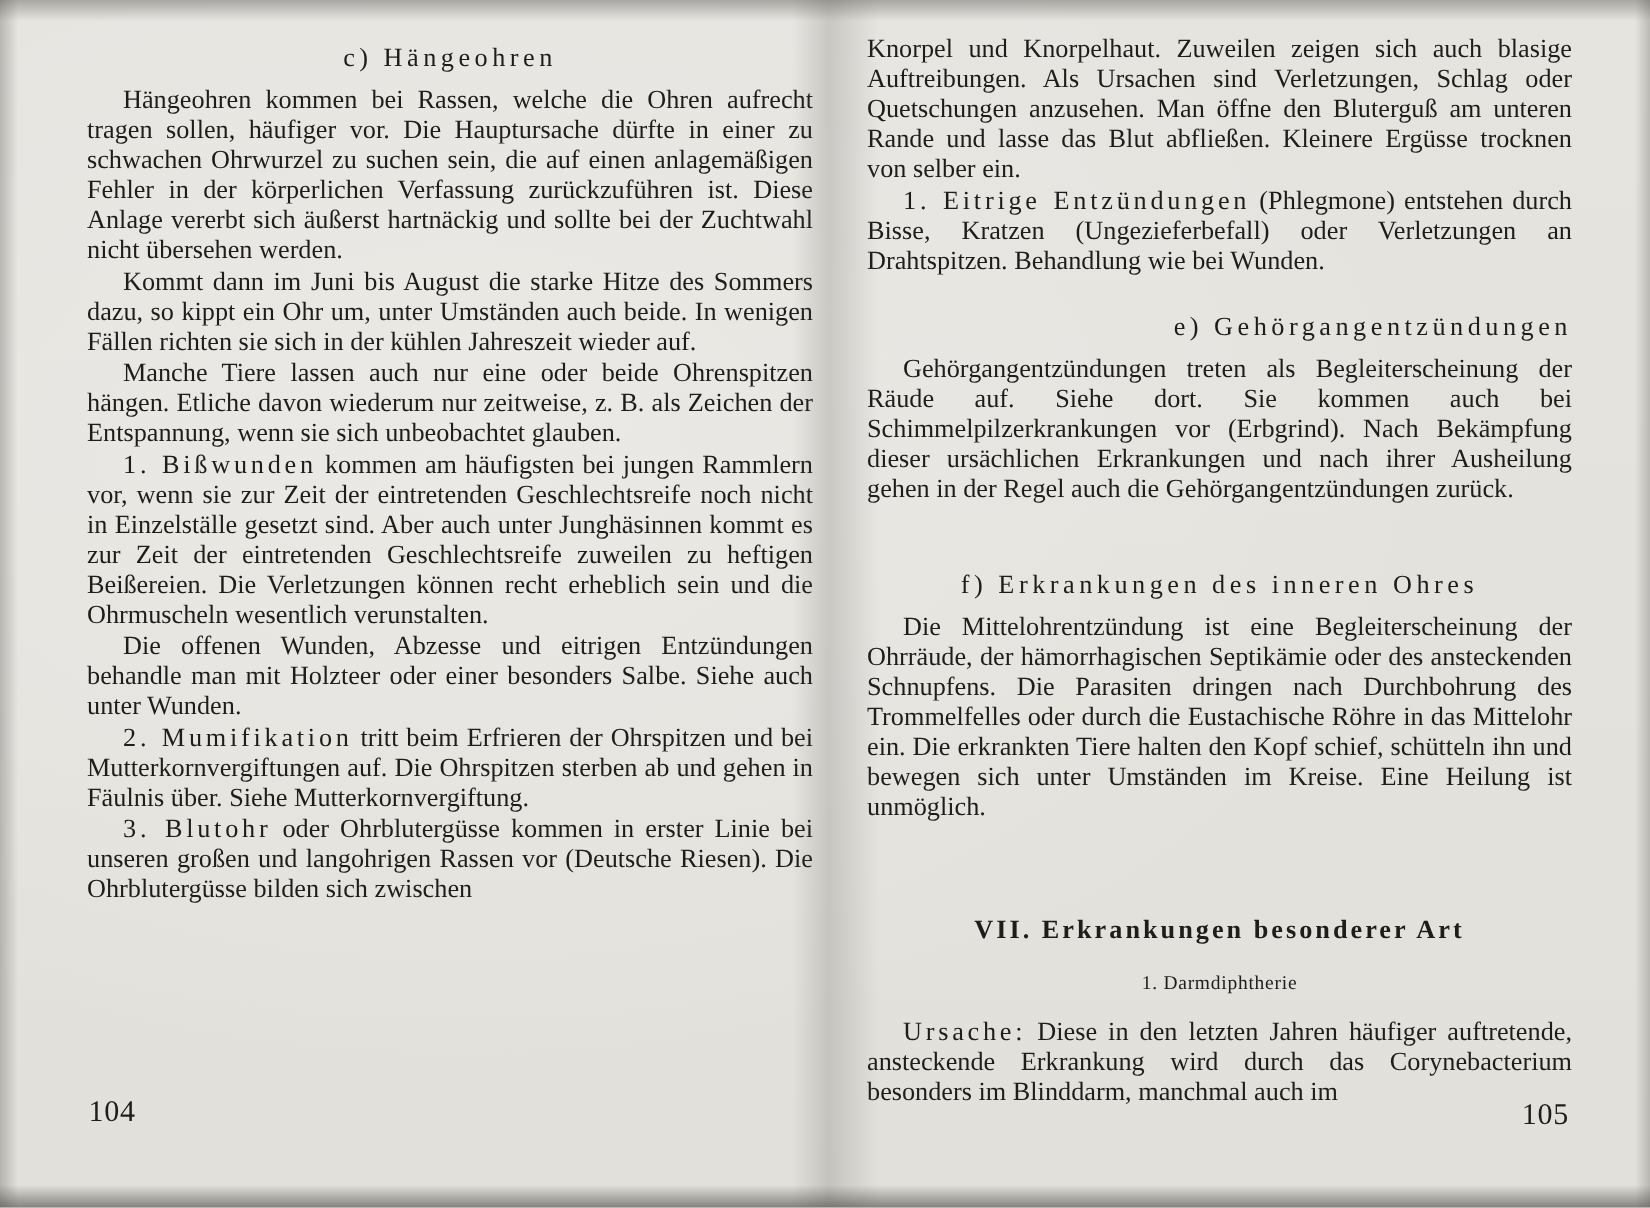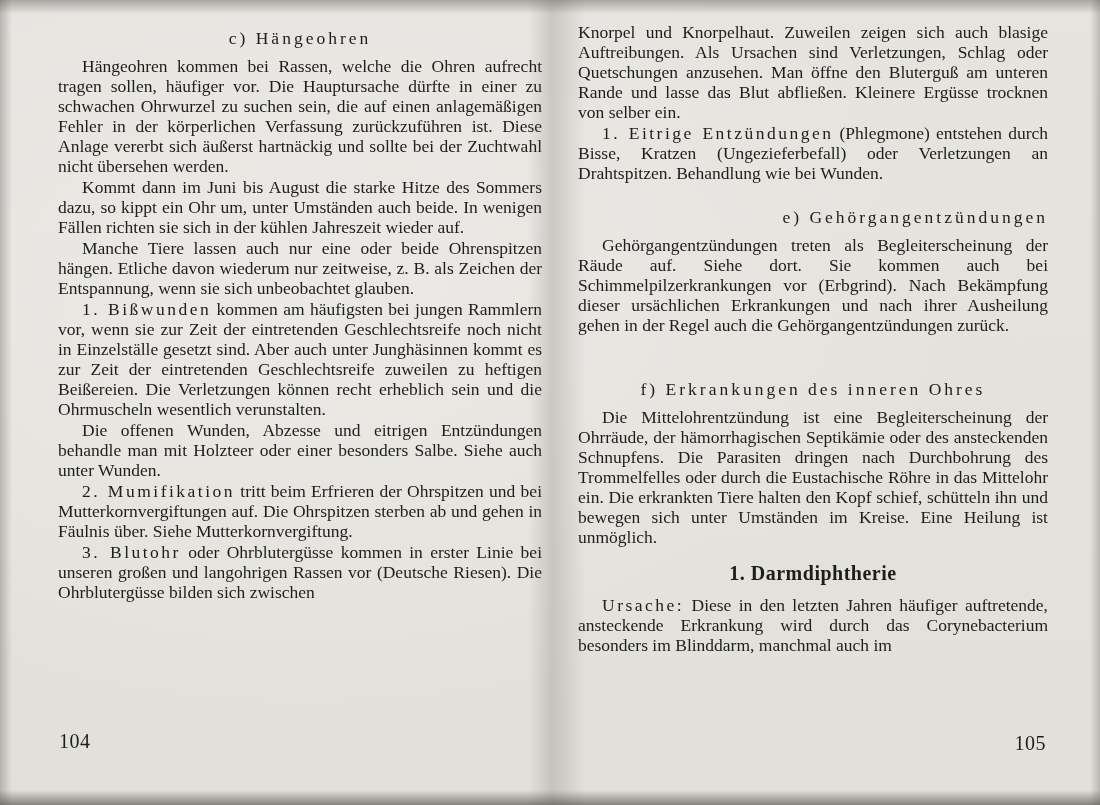--- a/index.html
+++ b/index.html
@@ -51,22 +51,22 @@
     font-weight: normal;
     letter-spacing: 3px;
     line-height: 20px;
     white-space: nowrap;
   }
   .heading.first { margin-top: 2px; }
   .heading.bold  { font-weight: bold; letter-spacing: 2px; }
   .subheading {
     margin: 16px 0 12px 0;
     text-align: center;
-    font-size: 20px;
-    font-weight: bold;
+    font-size: 13px;
+    font-weight: normal;
     letter-spacing: 0.5px;
     line-height: 20px;
   }
 
   .gap-md { margin-top: 24px; text-align: right; }
   .gap-lg { margin-top: 44px; }
   .gap-xl { margin-top: 62px; }
 
   .term { letter-spacing: 2.5px; }
 
@@ -110,20 +110,21 @@
     <p class="indent"><span class="term">1. Eitrige Entzündungen</span><span> (Phlegmone) entstehen durch Bisse, Kratzen (Ungezieferbefall) oder Verletzungen an Drahtspitzen. Behandlung wie bei Wunden.</span></p>
 
     <h3 class="heading gap-md">e) Gehörgangentzündungen</h3>
 
     <p class="indent">Gehörgangentzündungen treten als Begleiterscheinung der Räude auf. Siehe dort. Sie kommen auch bei Schimmelpilzerkrankungen vor (Erbgrind). Nach Bekämpfung dieser ursächlichen Erkrankungen und nach ihrer Ausheilung gehen in der Regel auch die Gehörgangentzündungen zurück.</p>
 
     <h3 class="heading gap-lg">f) Erkrankungen des inneren Ohres</h3>
 
     <p class="indent">Die Mittelohrentzündung ist eine Begleiterscheinung der Ohrräude, der hämorrhagischen Septikämie oder des ansteckenden Schnupfens. Die Parasiten dringen nach Durchbohrung des Trommelfelles oder durch die Eustachische Röhre in das Mittelohr ein. Die erkrankten Tiere halten den Kopf schief, schütteln ihn und bewegen sich unter Umständen im Kreise. Eine Heilung ist unmöglich.</p>
 
+    <h3 class="heading bold gap-xl">VII. Erkrankungen besonderer Art</h3>
 
     <h4 class="subheading">1. Darmdiphtherie</h4>
 
     <p class="indent"><span class="term">Ursache:</span><span> Diese in den letzten Jahren häufiger auftretende, ansteckende Erkrankung wird durch das Corynebacterium besonders im Blinddarm, manchmal auch im</span></p>
 
     <div class="page-number pn-right">105</div>
   </div>
 
   <div class="edge gutter"></div>
   <div class="edge edge-top"></div>

